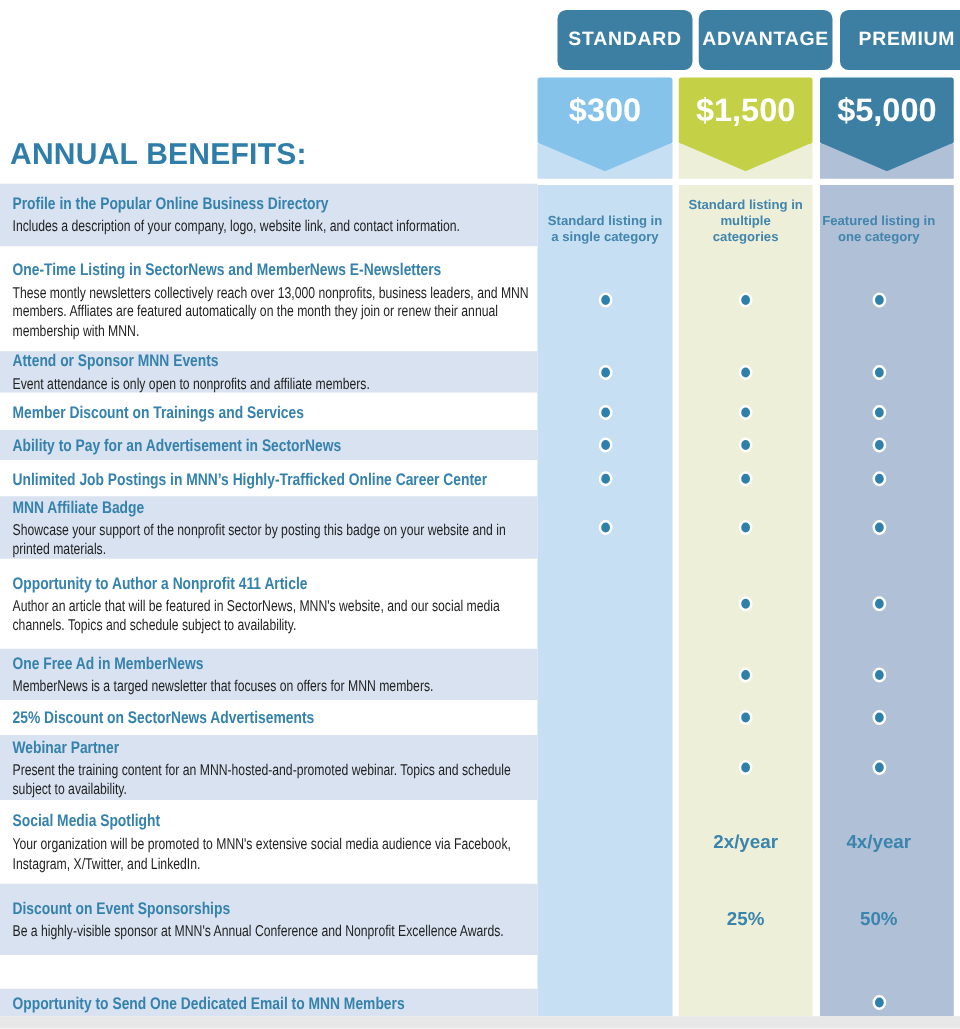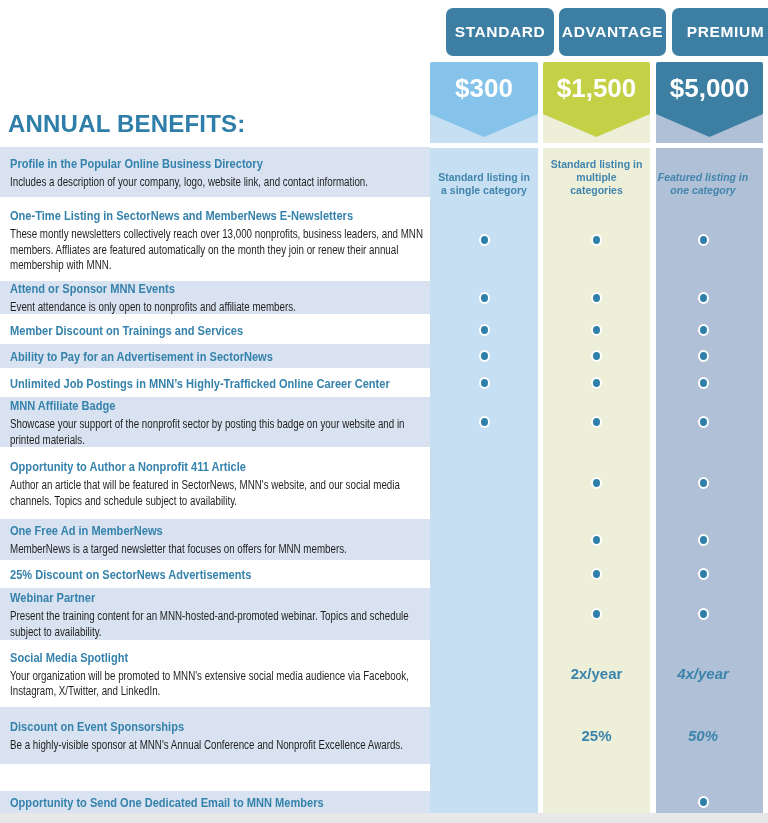--- a/index.html
+++ b/index.html
@@ -60,21 +60,21 @@
     font-size:12.5px; line-height:15.5px; color:#1f1f1f; margin-top:3px;
   }
   .bdesc:empty { display:none; }
 
   .cell {
     position:absolute; top:0; bottom:0;
     display:flex; align-items:center; justify-content:center; text-align:center;
   }
   .cell.s { left:430px; width:108px; }
   .cell.a { left:543px; width:107px; }
-  .cell.p { left:656px; width:94px;font-style:italic; }
+  .cell.p { left:656px; width:94px; }
 
   .dot {
     width:11px; height:12px; background:#2e7fa9;
     border:2px solid #ffffff; border-radius:50%; display:inline-block;
   }
   .cellnote { font-size:15px; font-weight:700; color:#3b84ac; }
 
   
   .row.listing-row .cell { align-items:flex-end; padding-top:5px; }
   .row.listing-row .cellnote {

